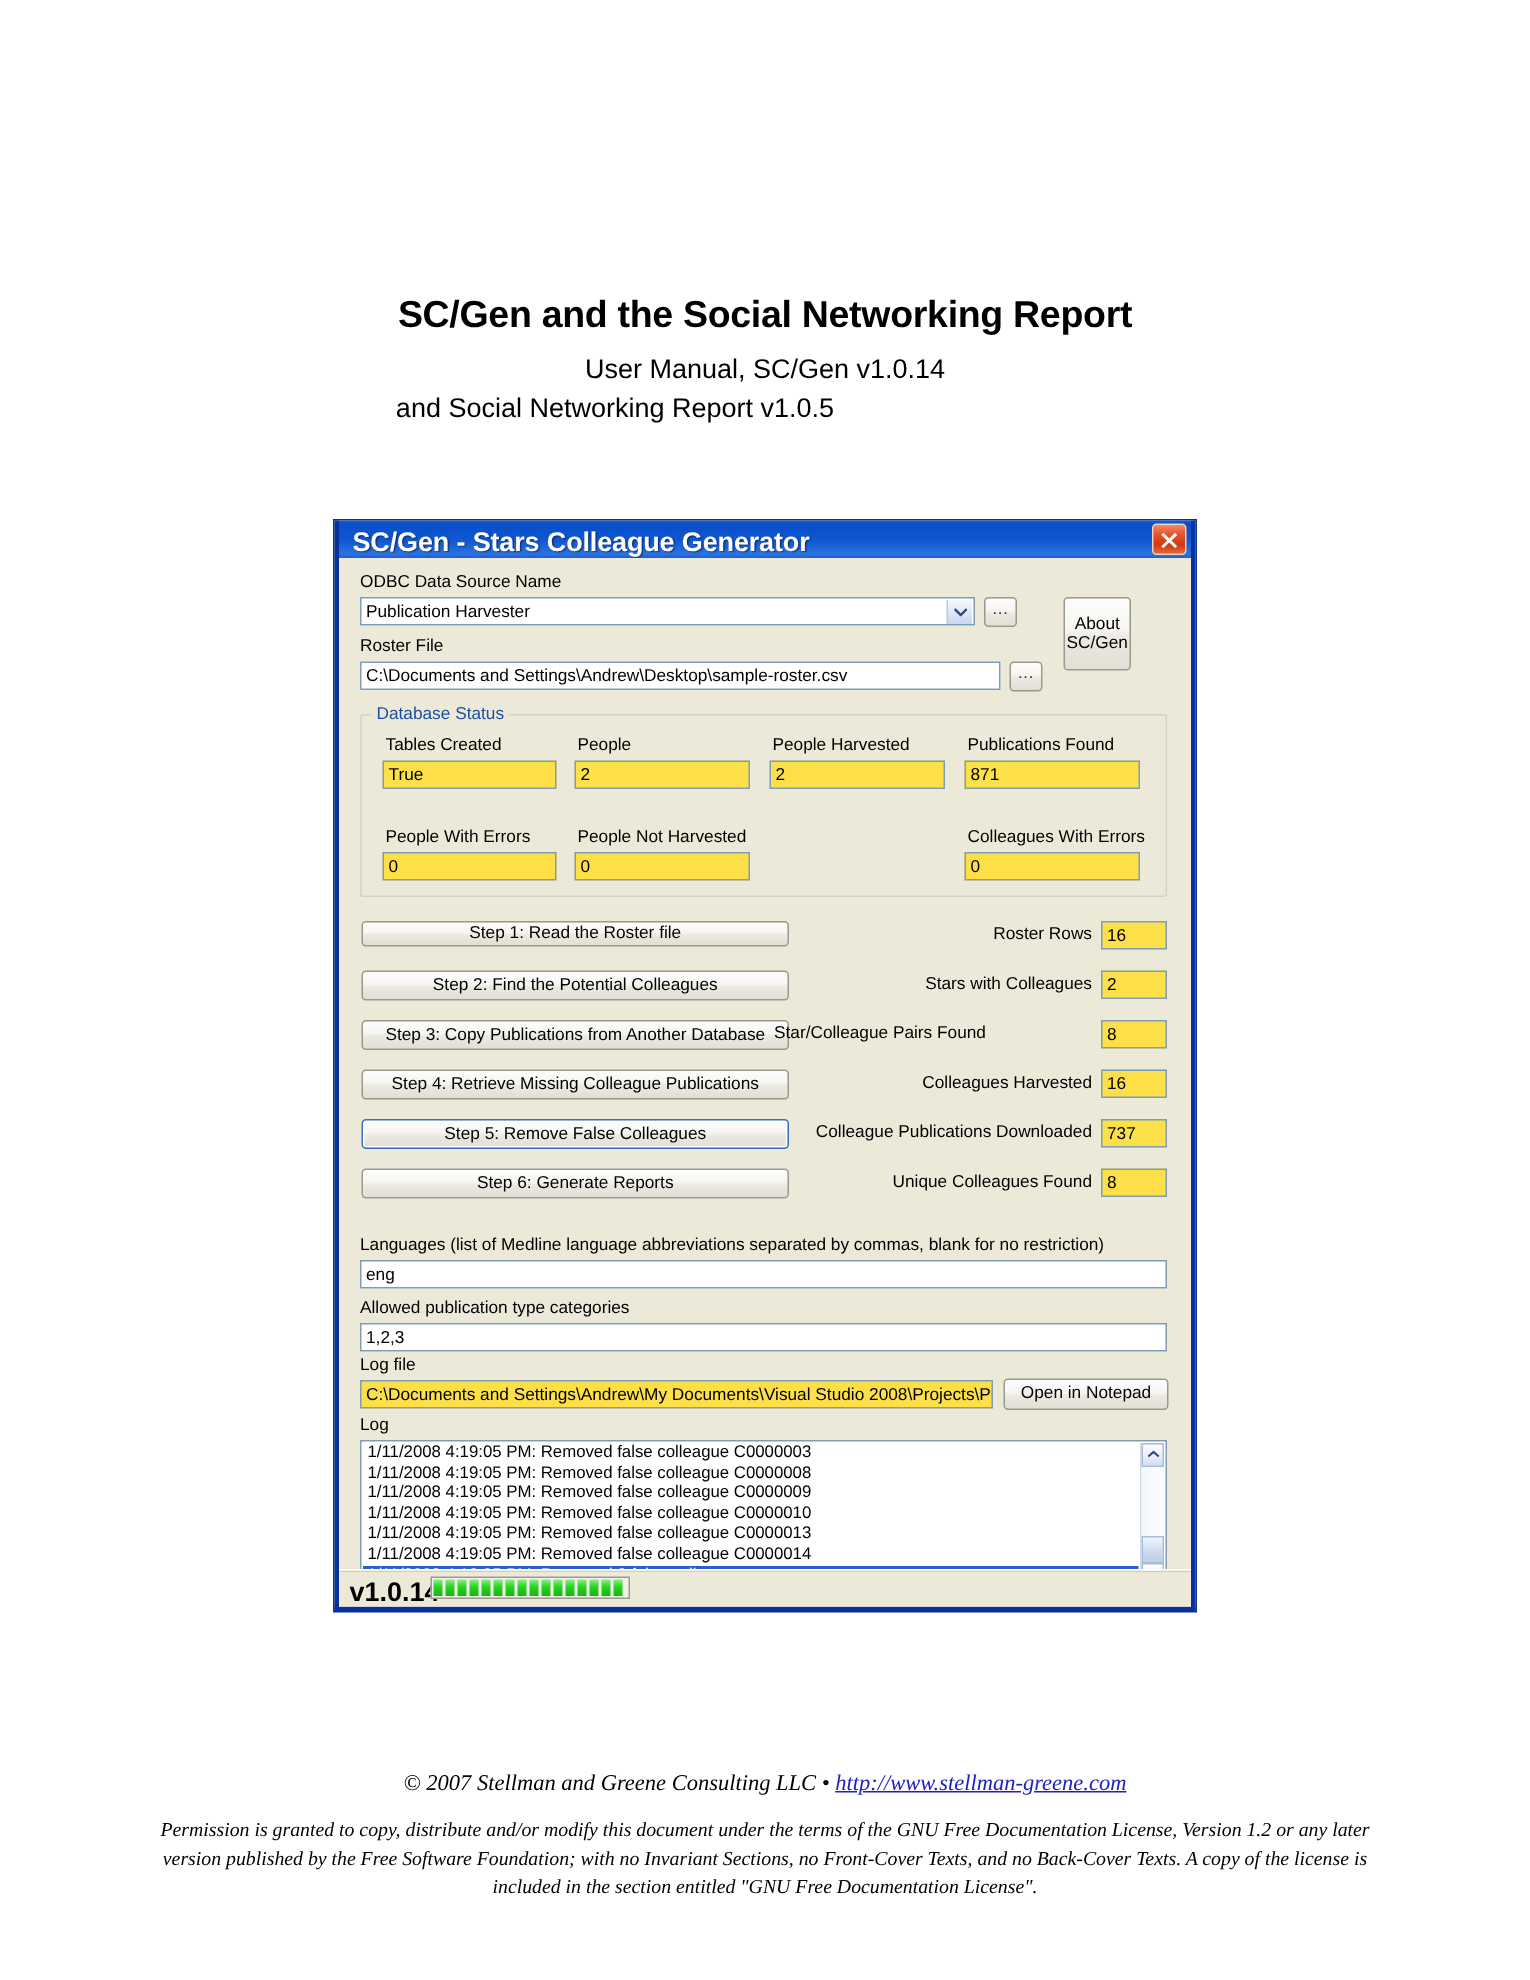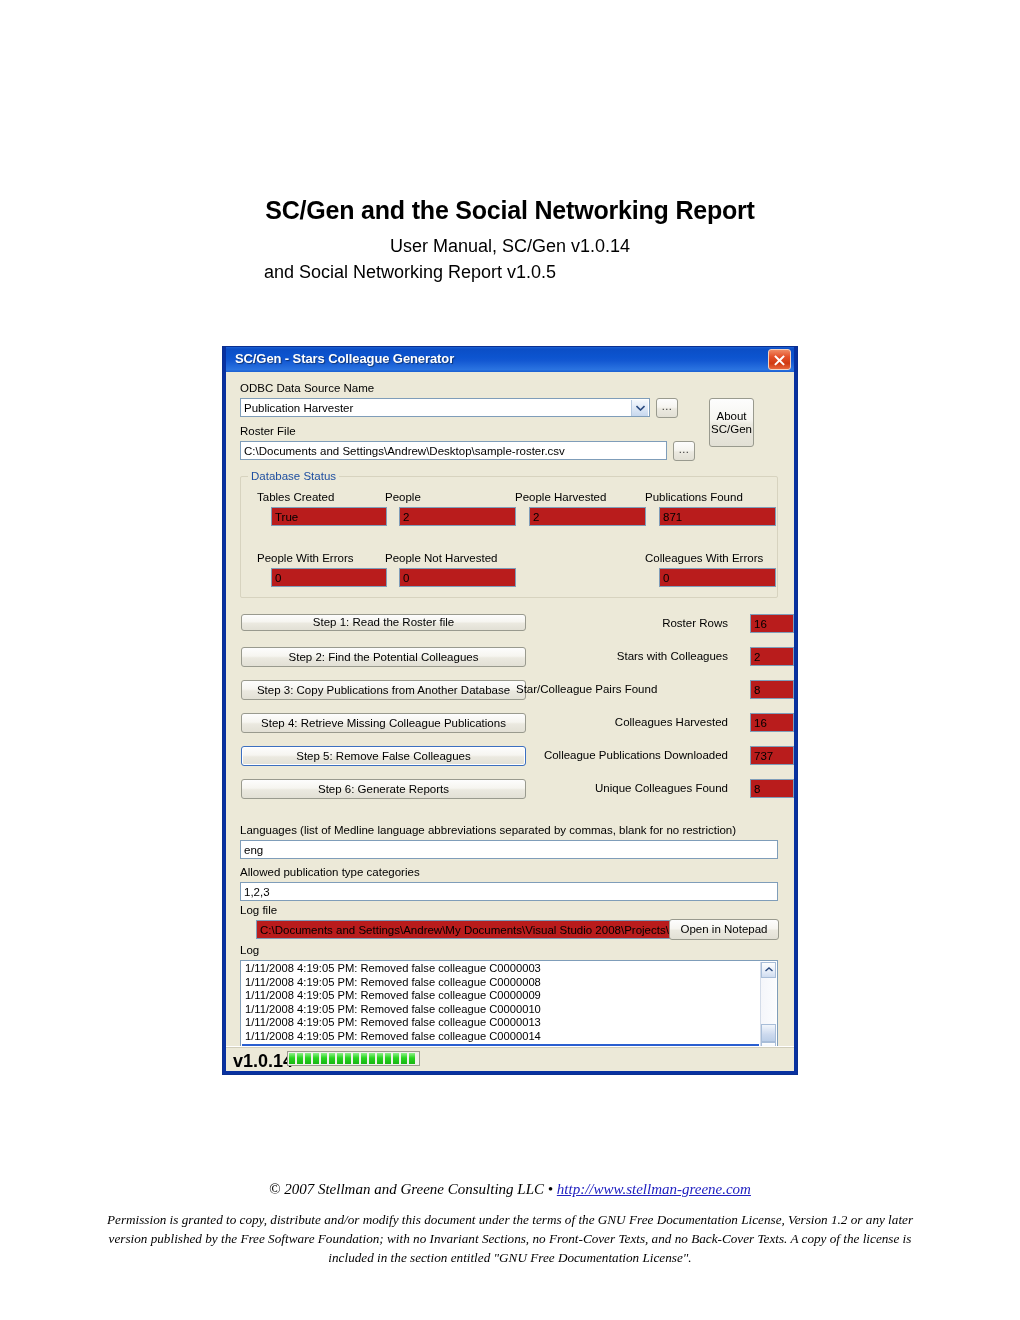--- a/index.html
+++ b/index.html
@@ -54,21 +54,21 @@
   .titlebar {
     height: 25px;
     background: linear-gradient(to bottom, #1c62d4 0%, #0b4ec6 8%, #0c54cf 40%, #1358d2 55%, #2a73e0 90%, #1b5fd1 100%);
     position: relative;
     border-bottom: 1px solid #0831a0;
   }
   .titlebar-text {
     position: absolute;
     left: 9px; top: 4px;
     color: #ffffff;
-    font-size: 13px;
+    font-size: 18px;
     font-weight: bold;
     letter-spacing: -0.1px;
     text-shadow: 1px 1px 1px rgba(0,0,0,0.45);
   }
   .close-btn {
     position: absolute;
     right: 3px; top: 2px;
     width: 23px; height: 21px;
     border-radius: 3px;
     background: linear-gradient(to bottom, #f08a63 0%, #e4512a 35%, #d03a12 70%, #e8663c 100%);
@@ -97,21 +97,21 @@
     box-sizing: border-box;
     background: #ffffff;
     border: 1px solid #7f9db9;
     font-size: 11.5px;
     color: #000;
     padding: 1px 0 0 3px;
     line-height: 16px;
     overflow: hidden;
     white-space: nowrap;
   }
-  .tb.ro { background: #b91c1c; margin-left: 16px; }
+  .tb.ro { background: #fde047; }
   .combo {
     position: absolute;
     box-sizing: border-box;
     background: #ffffff;
     border: 1px solid #7f9db9;
     font-size: 11.5px;
     color: #000;
     padding: 1px 0 0 3px;
     line-height: 16px;
     overflow: hidden;

